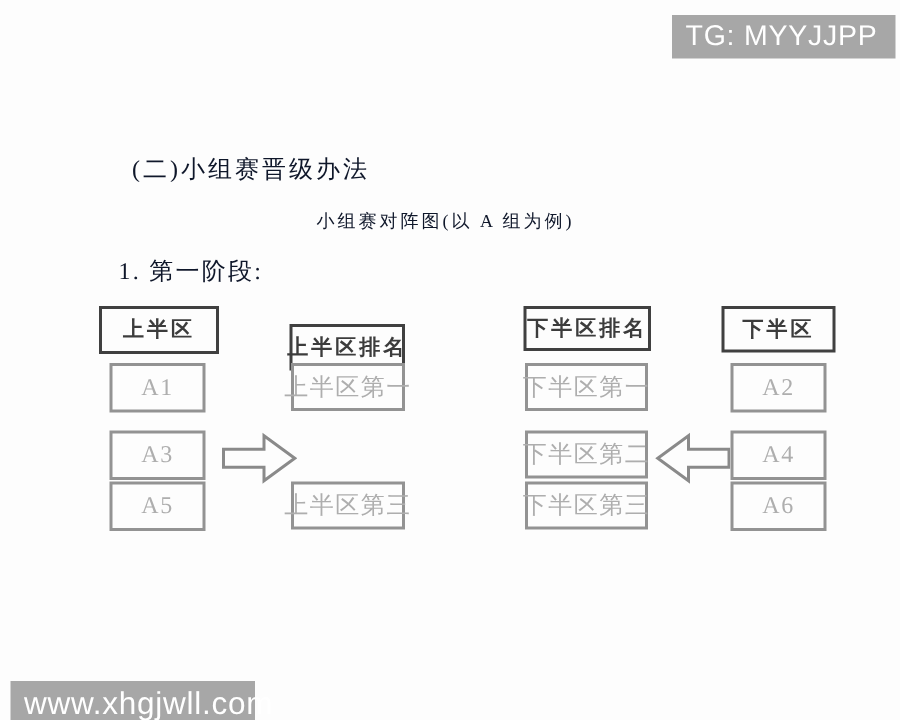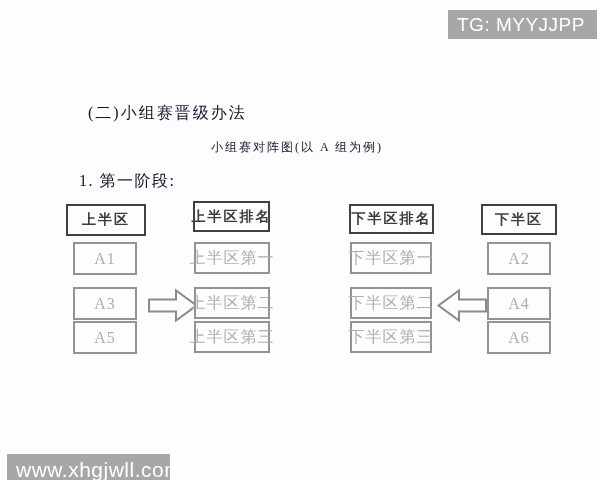--- a/index.html
+++ b/index.html
@@ -41,21 +41,21 @@
   }
   .itm{
     border:2px solid #939393;
     color:#aeaeae;font-size:16px;letter-spacing:1px;
   }
   
   .c1h{left:66px;top:204px;width:80px;height:32px;}
   .c1i{left:73px;width:64px;height:33px;}
   .r1{top:242px;}.r2{top:287px;}.r3{top:321px;}
   
-  .c2h{left:193px;top:201px;width:77px;height:31px;}
+  .c2h{left:193px;top:216px;width:77px;height:31px;}
   .c2i{left:194px;width:76px;height:32px;}
   
   .c3h{left:349px;top:204px;width:85px;height:30px;}
   .c3i{left:350px;width:82px;height:32px;}
   
   .c4h{left:481px;top:204px;width:76px;height:31px;}
   .c4i{left:487px;width:64px;height:33px;}
   
   .arrow{position:absolute;}
   .arrow svg{display:block;}
@@ -78,21 +78,20 @@
   <div class="box itm c1i r3">A5</div>
 
   <div class="arrow" style="left:148px;top:288px;">
     <svg width="50" height="35" viewBox="0 0 50 35">
       <path d="M1,11.5 L28,11.5 L28,2.5 L48.5,17.5 L28,32.5 L28,23.5 L1,23.5 Z" fill="#fdfdfd" stroke="#8a8a8a" stroke-width="2" stroke-linejoin="miter"></path>
     </svg>
   </div>
 
   <div class="box hdr c2h">上半区排名</div>
   <div class="box itm c2i r1">上半区第一</div>
-  <div class="box itm c2i r2">上半区第二</div>
   <div class="box itm c2i r3">上半区第三</div>
 
   <div class="box hdr c3h">下半区排名</div>
   <div class="box itm c3i r1">下半区第一</div>
   <div class="box itm c3i r2">下半区第二</div>
   <div class="box itm c3i r3">下半区第三</div>
 
   <div class="arrow" style="left:436px;top:288px;">
     <svg width="51" height="35" viewBox="0 0 51 35">
       <path d="M50,11.5 L23,11.5 L23,2.5 L2.5,17.5 L23,32.5 L23,23.5 L50,23.5 Z" fill="#fdfdfd" stroke="#8a8a8a" stroke-width="2" stroke-linejoin="miter"></path>

